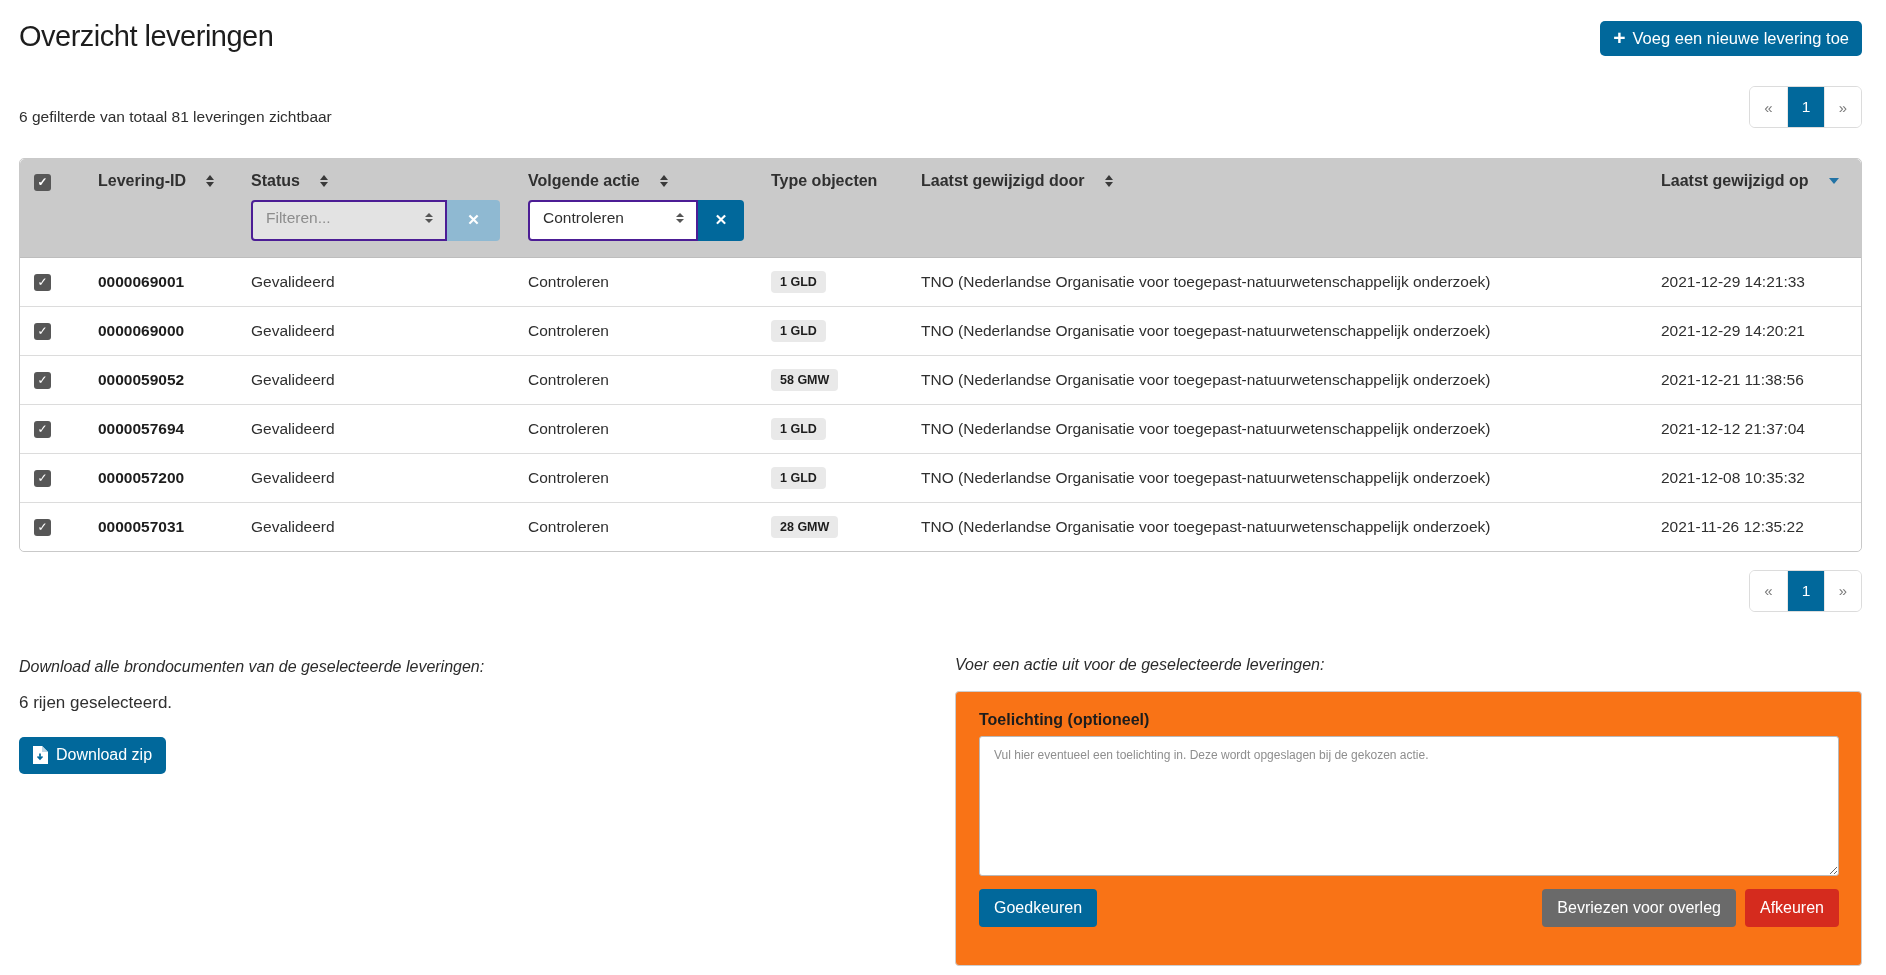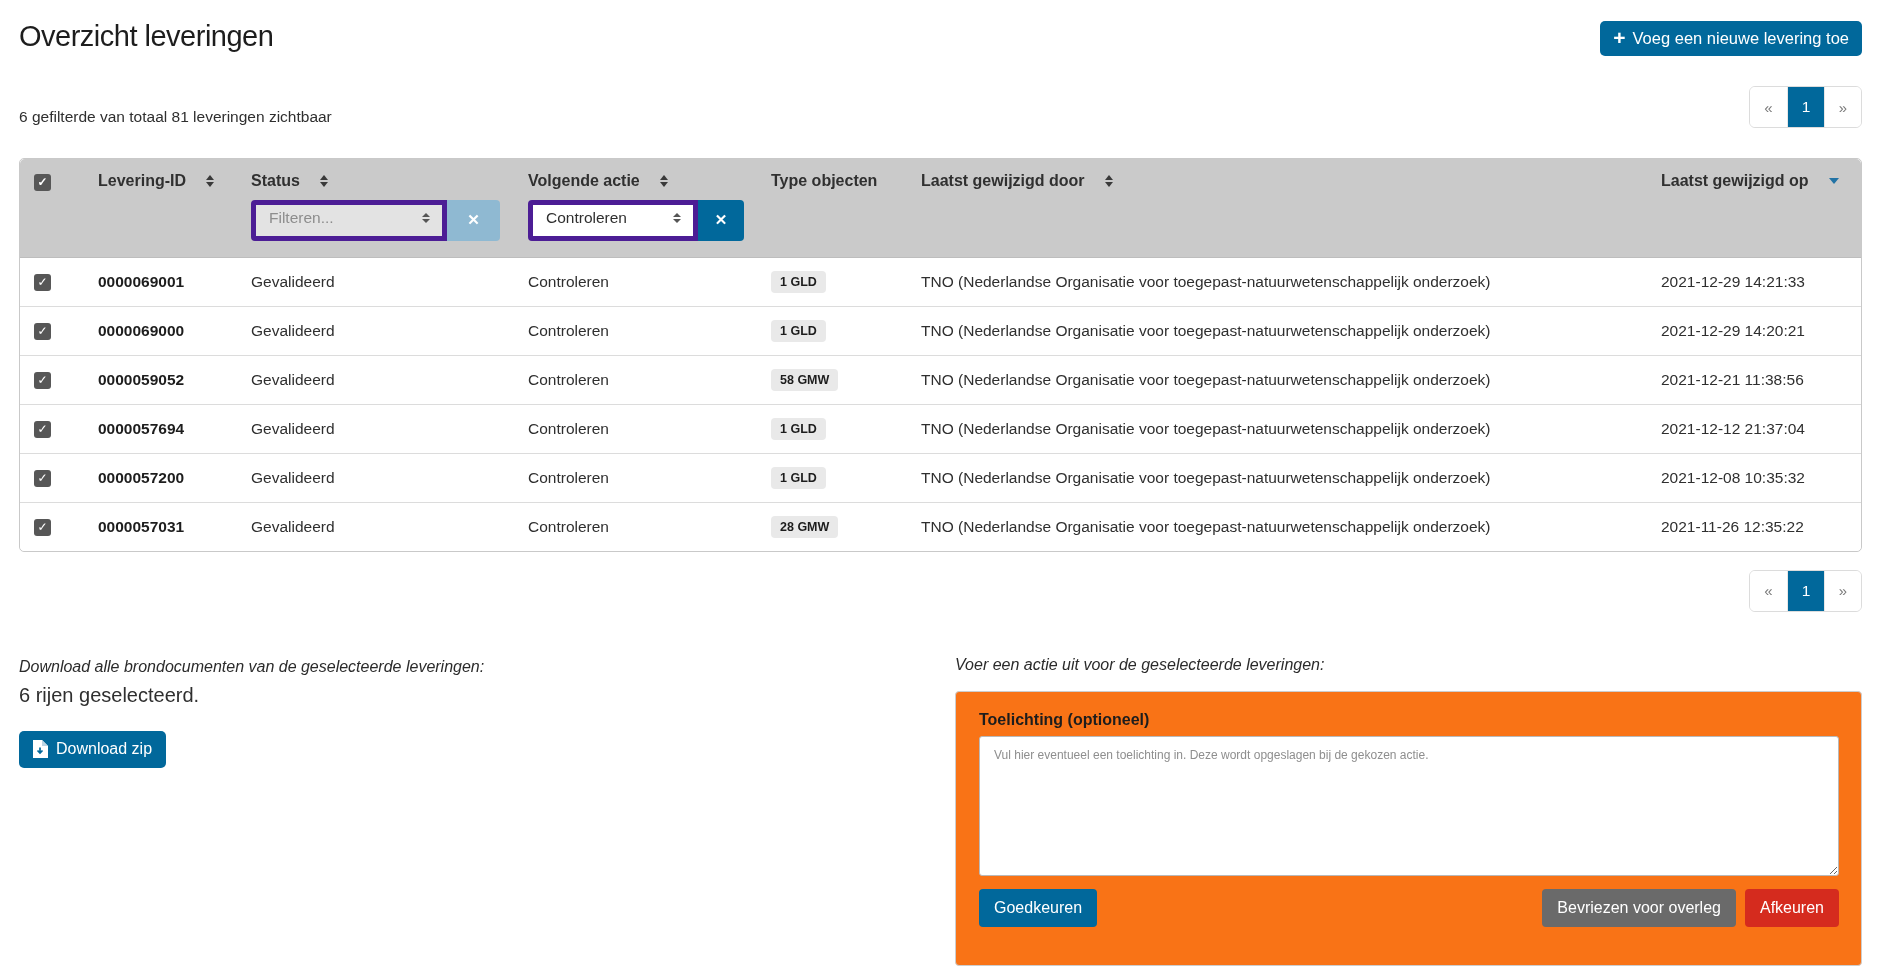--- a/index.html
+++ b/index.html
@@ -50,21 +50,21 @@
 
   .sort-icon { display:inline-flex; flex-direction:column; gap:2px; }
   .sort-icon .up { width:0; height:0; border-left:4.5px solid transparent; border-right:4.5px solid transparent; border-bottom:5px solid #3a3a3a; }
   .sort-icon .down { width:0; height:0; border-left:4.5px solid transparent; border-right:4.5px solid transparent; border-top:5px solid #3a3a3a; }
   .sort-icon-active { width:0; height:0; border-left:5.5px solid transparent; border-right:5.5px solid transparent; border-top:6.5px solid #2273a5; display:inline-block; }
 
   .input-group { display:inline-flex; }
   .select-box {
     display:inline-flex; align-items:center; justify-content:space-between;
     height:41px; padding:0 12px 4px 13px; font-size:15.5px; font-weight:400;
-    border:5px solid #4c1d95; border-radius:4px 0 0 4px; cursor:pointer; background:#fff;
+    border:2px solid #4c1d95; border-radius:4px 0 0 4px; cursor:pointer; background:#fff;
   }
   .select-box.muted { background:#e3e3e3; color:#8d8d8d; }
   .select-box .sel-caret { display:inline-flex; flex-direction:column; gap:2px; margin-left:12px; }
   .select-box .sel-caret .up { width:0; height:0; border-left:4px solid transparent; border-right:4px solid transparent; border-bottom:4.5px solid #555; }
   .select-box .sel-caret .down { width:0; height:0; border-left:4px solid transparent; border-right:4px solid transparent; border-top:4.5px solid #555; }
   .sel-status { width:196px; }
   .sel-actie { width:170px; color:#2f2f2f; }
   .clear-btn {
     width:52px; height:41px; border:none; border-radius:0 4px 4px 0;
     color:#fff; font-size:15px; font-weight:700; cursor:pointer; font-family:inherit;
@@ -88,21 +88,21 @@
     display:inline-block; background:#e9e9e9; border-radius:4px;
     padding:4px 9px; font-size:12.5px; font-weight:700; color:#1d1d1d; white-space:nowrap;
   }
 
   .pagination-row { display:flex; justify-content:flex-end; margin-top:18px; }
 
   
   .bottom-section { display:flex; justify-content:space-between; align-items:flex-start; margin-top:44px; }
   .download-block { padding-top:2px; }
   .instruction { font-style:italic; font-size:16px; color:#2b2b2b; }
-  .selected-count { font-size:20px; margin-top:8px; }
+  .selected-count { font-size:17px; margin-top:17px; }
   .download-btn { display:inline-flex; align-items:center; gap:8px; font-size:16px; padding:8px 14px; height:37px; margin-top:24px; }
 
   .action-block { width:907px; }
   .action-panel {
     margin-top:17px; background:#f97316; border:1px solid #cdcdcd; border-radius:4px;
     padding:19px 22px 40px 23px; height:275px;
   }
   .toelichting-label { font-size:16px; font-weight:700; color:#1d1d1d; }
   .toelichting-textarea {
     display:block; width:100%; height:140px; margin-top:7px;

